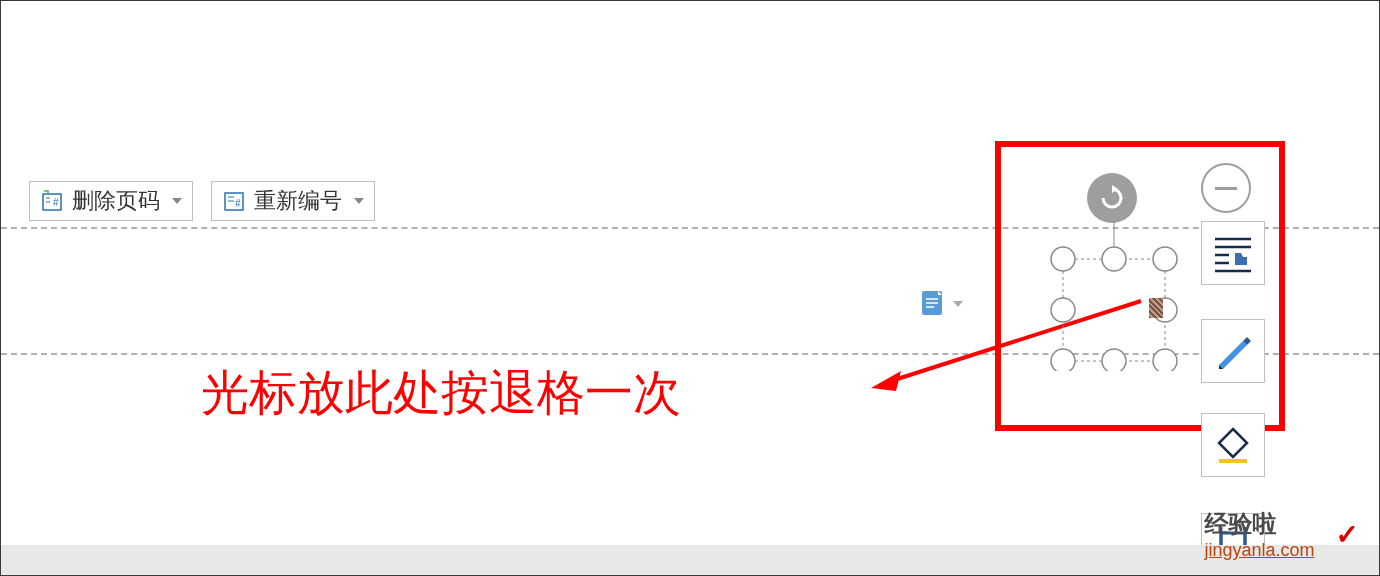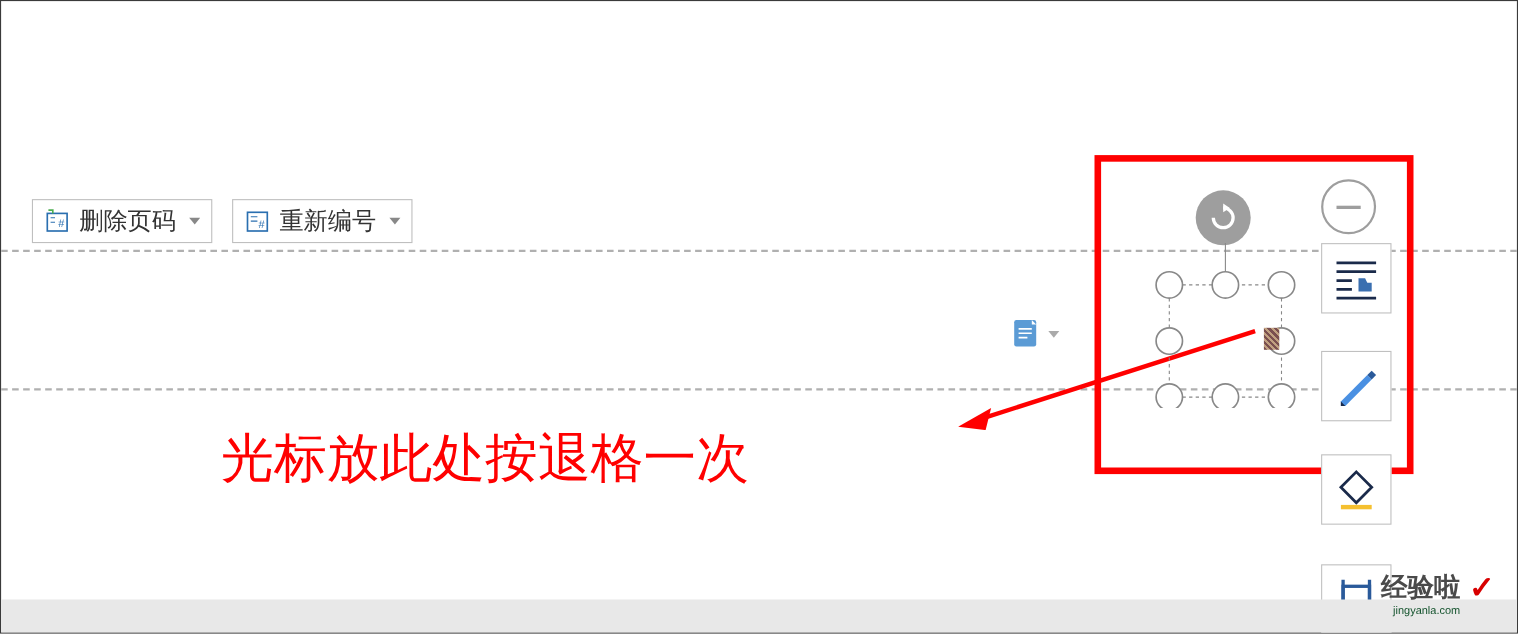--- a/index.html
+++ b/index.html
@@ -55,21 +55,20 @@
     }
     .dash1 { top: 226px; }
     .dash2 { top: 352px; }
     .annotation {
       position: absolute;
       top: 360px;
       left: 200px;
       font-size: 48px;
       color: #ff0000;
       font-weight: 500;
-      margin-top: 24px;
     }
     .arrow-svg {
       position: absolute;
       top: 295px;
       left: 870px;
       width: 280px;
       height: 95px;
       pointer-events: none;
     }
     .doc-icon {
@@ -160,32 +159,34 @@
     .side-btn.crop {
       position: absolute;
       top: 512px;
       right: 114px;
     }
     .watermark {
       position: absolute;
       bottom: 14px;
       right: 20px;
       display: flex;
-      gap: 8px;
+      align-items: center;
+      gap: 21px;
     }
     .watermark-text {
       font-size: 24px;
       color: #4a4a4a;
       font-weight: bold;
     }
     .watermark-url {
-      font-size: 10px;
-      color: #14532d;
+      font-size: 18px;
+      color: #c2410c;
       display: block;
       text-align: right;
+      text-decoration: underline;
     }
     .checkmark {
       color: #d80000;
       font-size: 28px;
       font-weight: bold;
     }
     .bottom-bar {
       position: absolute;
       bottom: 0;
       left: 0;

